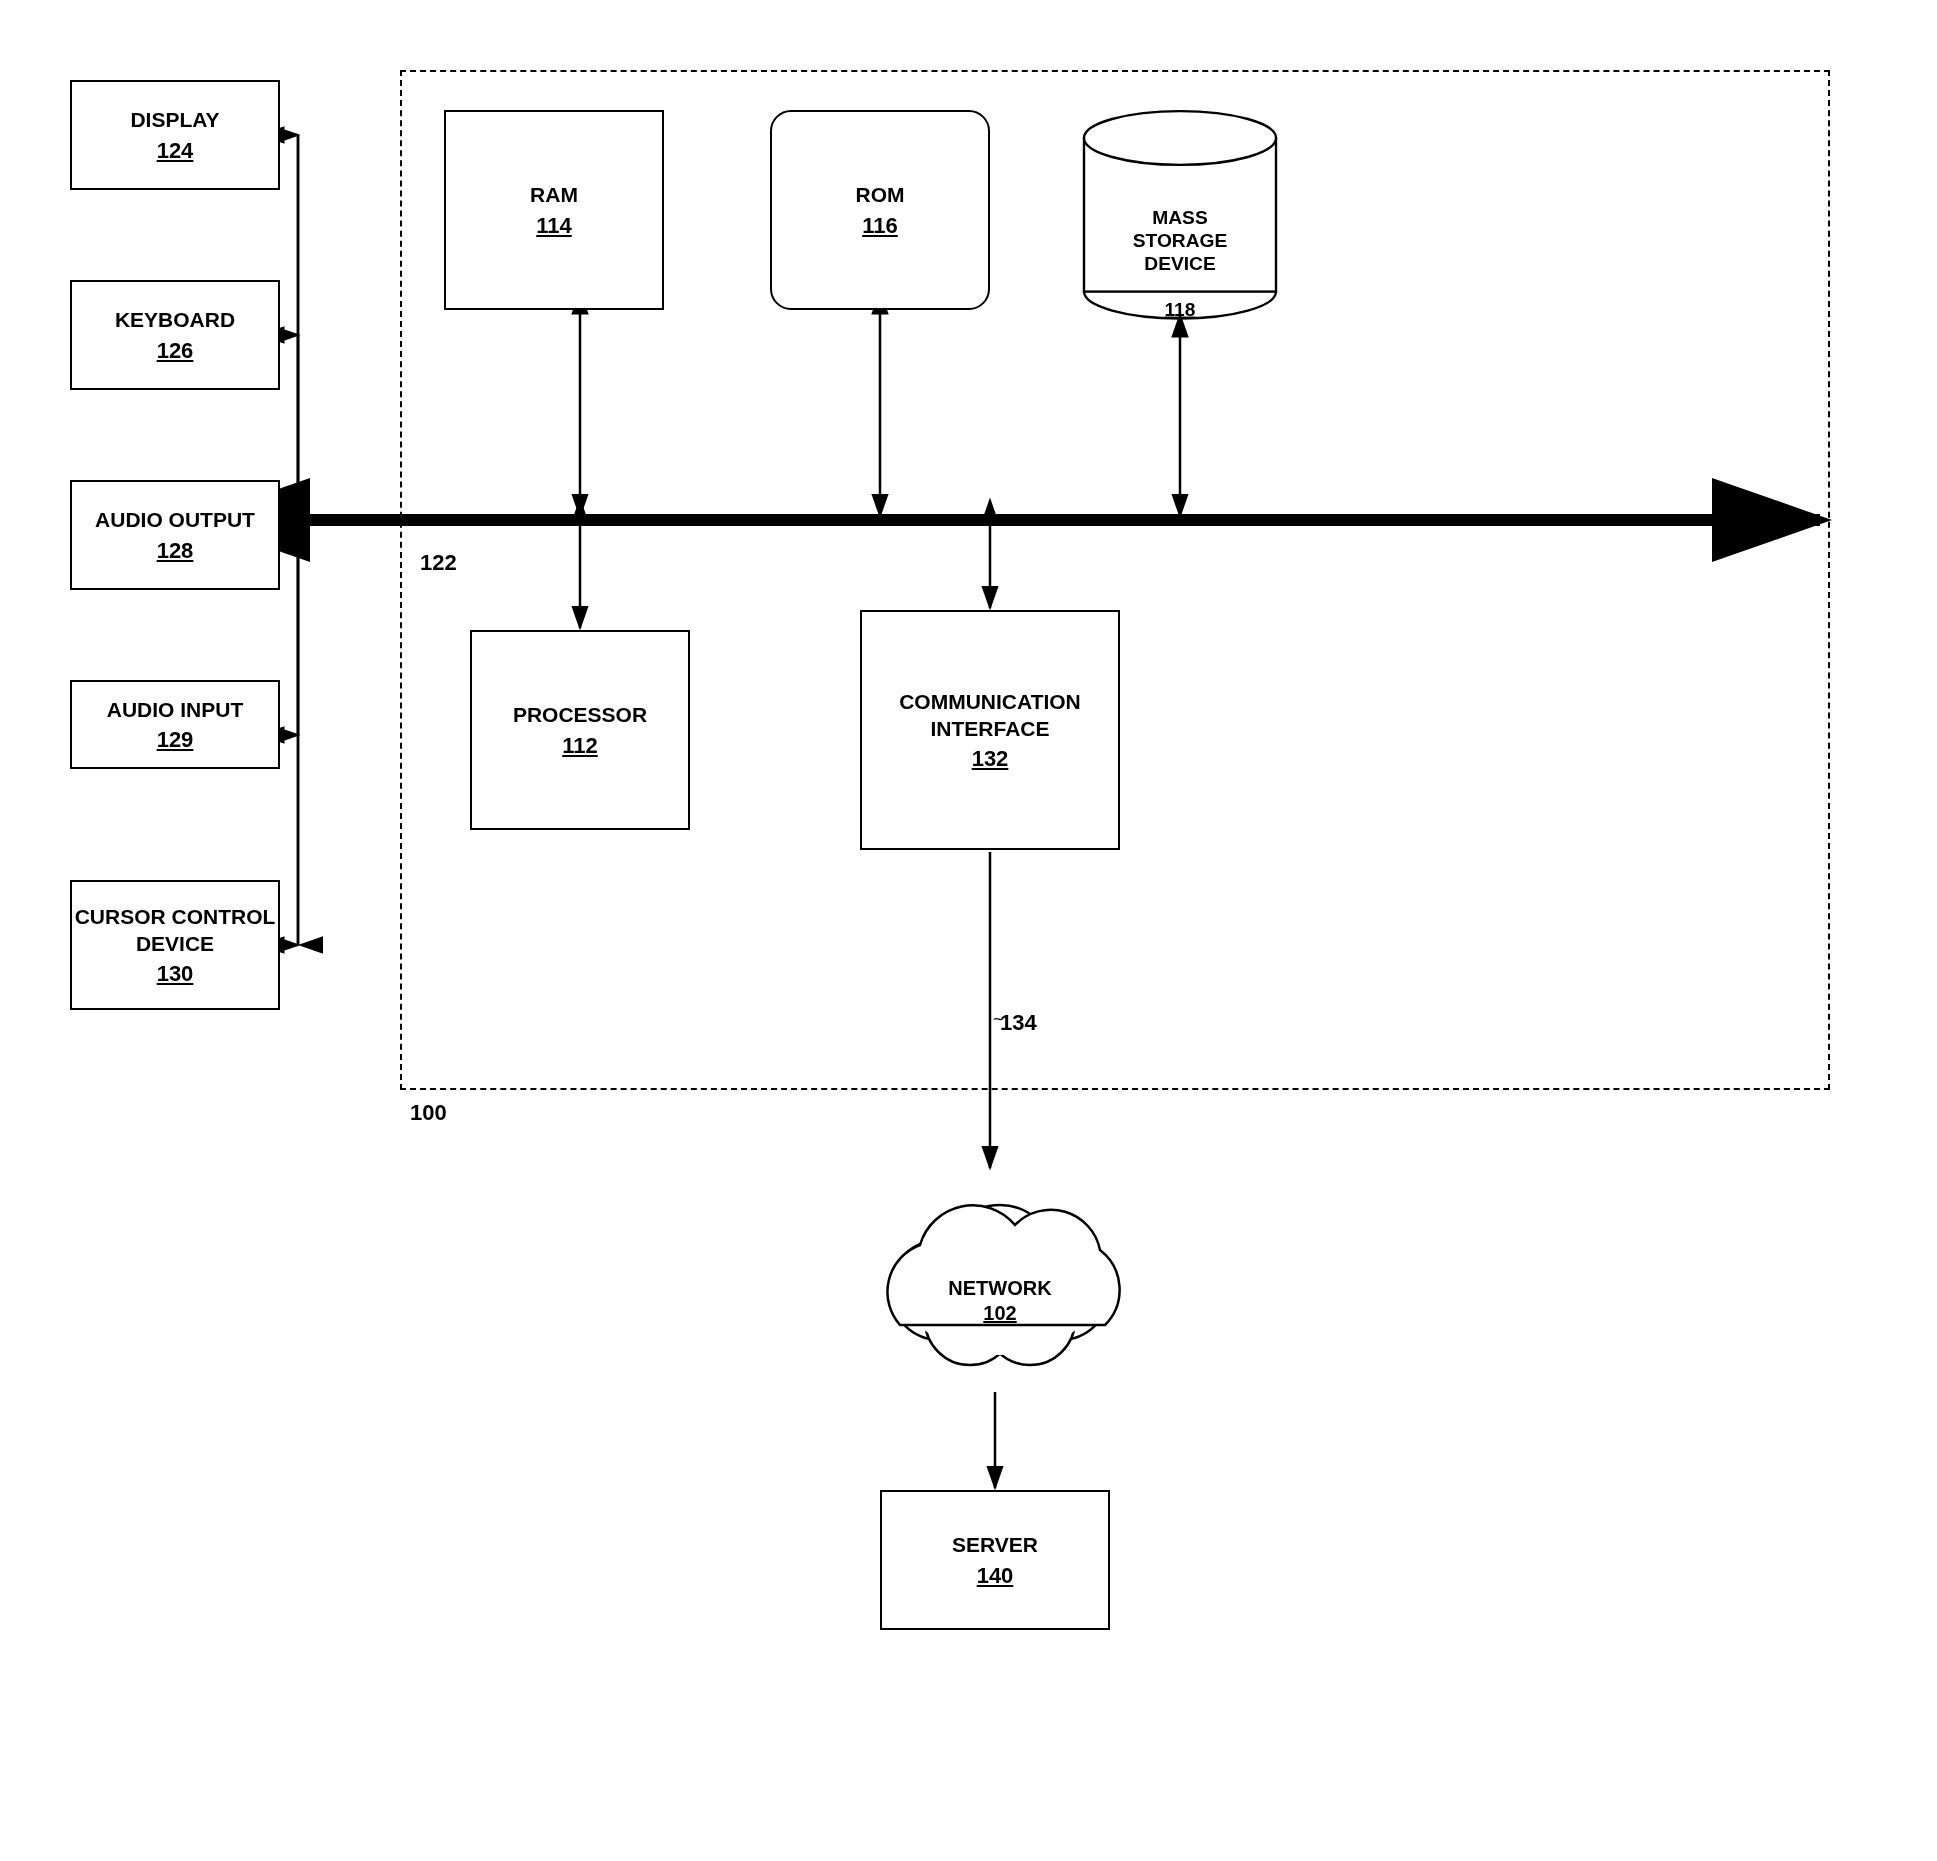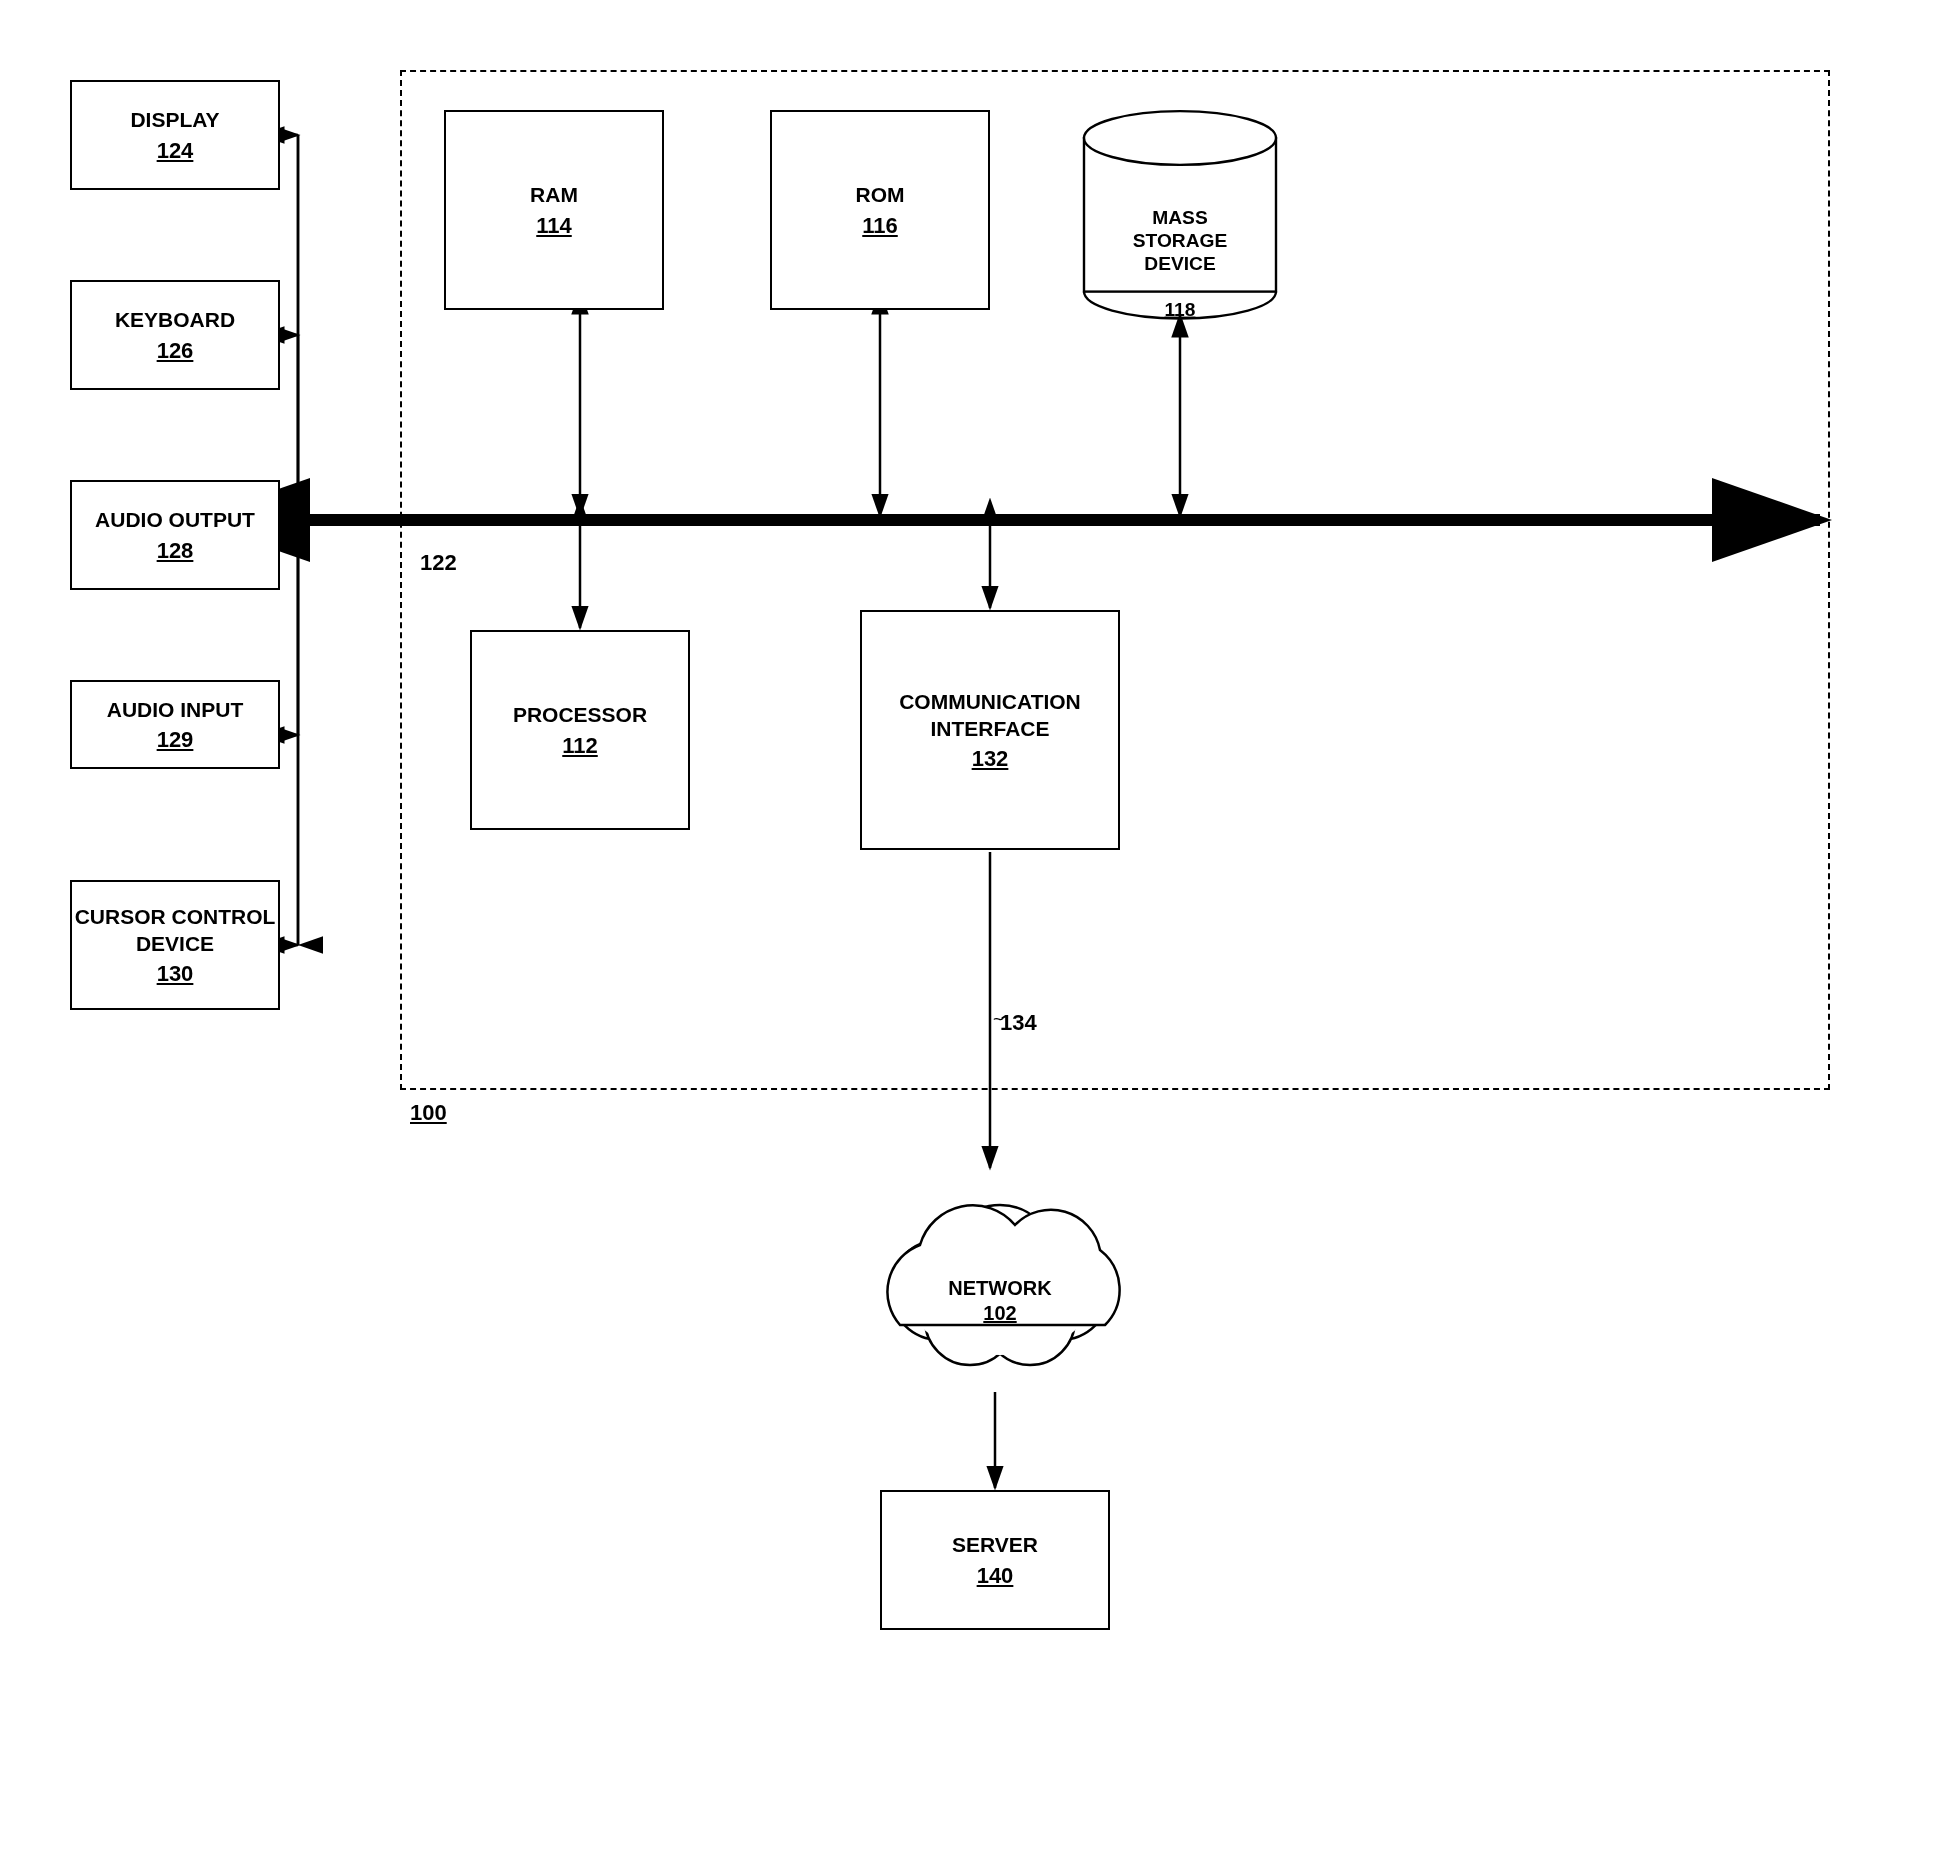--- a/index.html
+++ b/index.html
@@ -179,29 +179,29 @@
   </div>
 
   <div class="box cursor-control-box">
     <span class="box-label">CURSOR CONTROL DEVICE</span>
     <span class="box-number">130</span>
   </div>
 
   <div class="system-box"></div>
 
   <div style="position:absolute; left:370px; top:1060px; font-size:22px; font-weight:bold;">
-    <span style="text-decoration:underline;margin-top:36px;">100</span>
+    <span style="margin-top:36px;">100</span>
   </div>
 
   <div class="box" style="left:404px; top:70px; width:220px; height:200px;">
     <span class="box-label">RAM</span>
     <span class="box-number">114</span>
   </div>
 
-  <div class="box" style="left:730px; top:70px; width:220px; height:200px;">
+  <div class="box" style="left:730px; top:70px; width:220px; height:200px;border-radius:21px;">
     <span class="box-label">ROM</span>
     <span class="box-number">116</span>
   </div>
 
   <div class="mass-storage-container">
     <svg width="240" height="250" viewBox="0 0 240 250" xmlns="http://www.w3.org/2000/svg">
 
       <rect x="20" y="50" width="200" height="160" fill="#fff" stroke="#000" stroke-width="2.5"></rect>
 
       <ellipse cx="120" cy="50" rx="100" ry="28" fill="#fff" stroke="#000" stroke-width="2.5"></ellipse>

